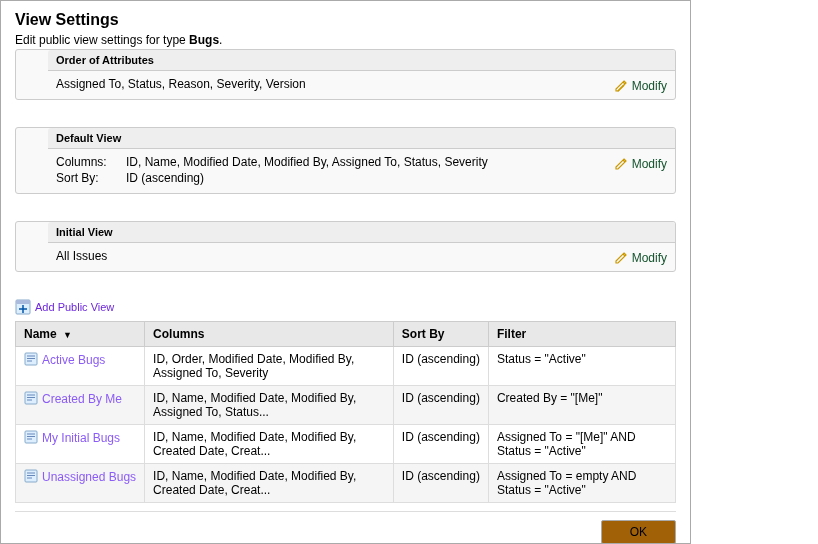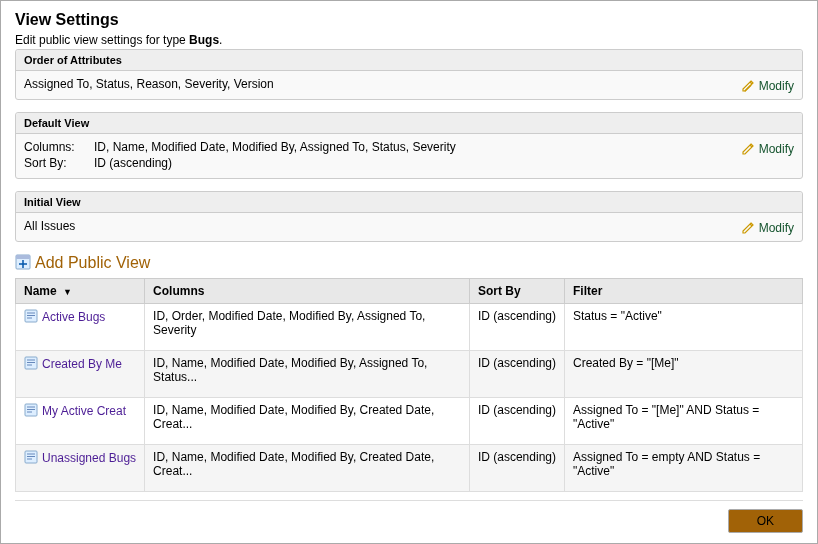--- a/index.html
+++ b/index.html
@@ -6,21 +6,21 @@
     body {
       font-family: Arial, sans-serif;
       font-size: 12px;
       background: #fff;
       color: #000;
       width: 818px;
       height: 544px;
       overflow: hidden;
     }
     .dialog {
-      width: 818px;
+      width: 691px;
       height: 544px;
       background: #fff;
       border: 1px solid #aaa;
       display: flex;
       flex-direction: column;
       padding: 10px 14px 10px 14px;
     }
     .page-title {
       font-size: 16px;
       font-weight: bold;
@@ -28,22 +28,23 @@
     }
     .subtitle {
       font-size: 12px;
       margin-bottom: 2px;
     }
     .subtitle b { font-weight: bold; }
 
     .section {
       border: 1px solid #ccc;
       border-radius: 3px;
-      margin-bottom: 12px;
+      margin-bottom: 27px;
       background: #f9f9f9;
+      padding-left: 32px;
     }
     .section-header {
       font-weight: bold;
       font-size: 11px;
       padding: 4px 8px;
       background: #eee;
       border-bottom: 1px solid #ccc;
       border-radius: 3px 3px 0 0;
     }
     .section-body {
@@ -79,24 +80,25 @@
       width: 14px;
       height: 14px;
       margin-right: 3px;
       display: inline-flex;
       align-items: center;
       justify-content: center;
     }
 
     .add-public-view {
       display: flex;
+      align-items: center;
       margin-bottom: 6px;
-      color: #a16207;
-      cursor: pointer;
-      font-size: 16px;
+      color: #6d28d9;
+      cursor: pointer;
+      font-size: 11px;
       text-decoration: none;
     }
     .add-icon {
       width: 16px;
       height: 16px;
       margin-right: 4px;
     }
 
     .views-table {
       width: 100%;
@@ -128,21 +130,21 @@
       vertical-align: top;
       border: 1px solid #ddd;
     }
     .views-table tbody tr {
       background: #fff;
     }
     .views-table tbody tr:nth-child(even) {
       background: #f5f5f5;
     }
     .view-name-link {
-      color: #4c1d95;
+      color: #8b5cf6;
       text-decoration: none;
       cursor: pointer;
     }
 
     .footer {
       display: flex;
       justify-content: flex-end;
       padding-top: 8px;
       border-top: 1px solid #ddd;
       margin-top: 8px;
@@ -276,21 +278,21 @@
           <td>ID, Name, Modified Date, Modified By, Assigned To, Status...</td>
           <td style="white-space: nowrap;">ID (ascending)</td>
           <td>Created By = "[Me]"</td>
         </tr>
         <tr>
           <td style="white-space: nowrap;"><span style="margin-right: 4px; vertical-align: middle;"><svg width="14" height="14" viewBox="0 0 14 14" xmlns="http://www.w3.org/2000/svg">
       <rect x="1" y="1" width="12" height="12" rx="1" fill="#ddeeff" stroke="#88aacc" stroke-width="1"></rect>
       <line x1="3" y1="4" x2="11" y2="4" stroke="#6688bb" stroke-width="1"></line>
       <line x1="3" y1="6.5" x2="11" y2="6.5" stroke="#6688bb" stroke-width="1"></line>
       <line x1="3" y1="9" x2="8" y2="9" stroke="#6688bb" stroke-width="1"></line>
-    </svg></span><a class="view-name-link">My Active Creat</a></td>
+    </svg></span><a class="view-name-link">My Initial Bugs</a></td>
           <td>ID, Name, Modified Date, Modified By, Created Date, Creat...</td>
           <td style="white-space: nowrap;">ID (ascending)</td>
           <td>Assigned To = "[Me]" AND Status = "Active"</td>
         </tr>
         <tr>
           <td style="white-space: nowrap;"><span style="margin-right: 4px; vertical-align: middle;"><svg width="14" height="14" viewBox="0 0 14 14" xmlns="http://www.w3.org/2000/svg">
       <rect x="1" y="1" width="12" height="12" rx="1" fill="#ddeeff" stroke="#88aacc" stroke-width="1"></rect>
       <line x1="3" y1="4" x2="11" y2="4" stroke="#6688bb" stroke-width="1"></line>
       <line x1="3" y1="6.5" x2="11" y2="6.5" stroke="#6688bb" stroke-width="1"></line>
       <line x1="3" y1="9" x2="8" y2="9" stroke="#6688bb" stroke-width="1"></line>

